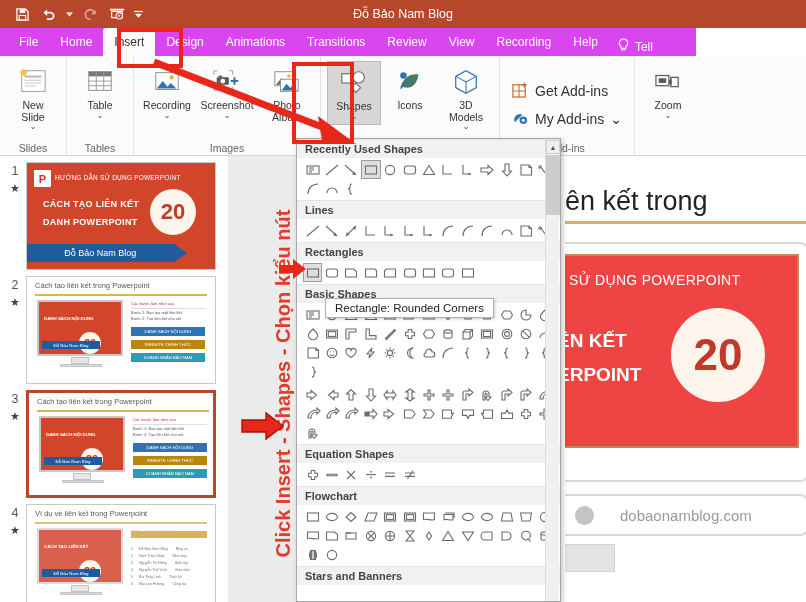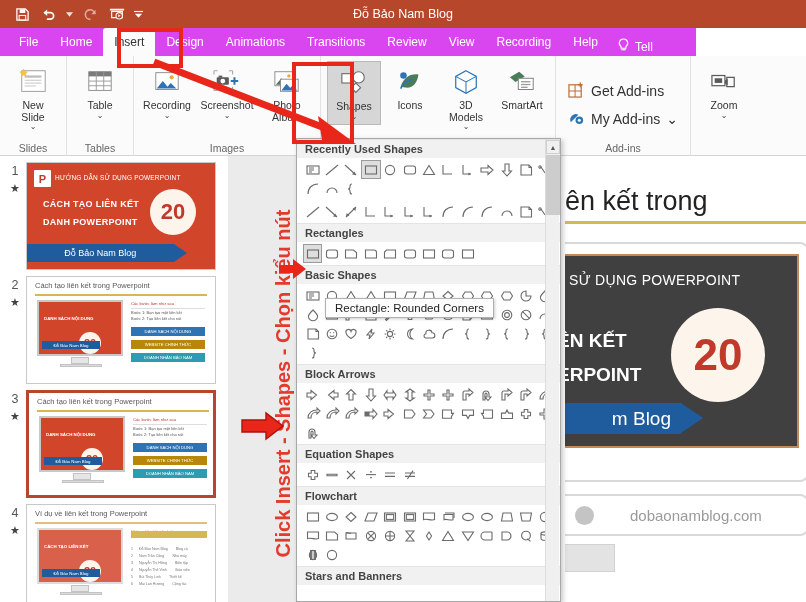--- a/index.html
+++ b/index.html
@@ -167,38 +167,38 @@
   
   #stage{
     position:absolute; left:565px; top:156px; width:241px; height:446px;
     background:#fff; overflow:hidden;
   }
   #mtitle{ position:absolute; left:-6px; top:30px; font-size:27px; color:#222; white-space:nowrap;}
   #mrule{ position:absolute; left:-10px; top:65px; width:260px; height:3px; background:#D6B656;}
   #mframe{ position:absolute; left:-16px; top:86px; width:260px; height:240px;
            border:2px solid #d9d9d9; border-radius:9px; background:#fff; }
   #mart{ position:absolute; left:-6px; top:98px; width:240px; height:194px;
-         background:#404040; border:2px solid #C08A5A; overflow:hidden; color:#fff;}
+         background:#ef4444; border:2px solid #C08A5A; overflow:hidden; color:#fff;}
   #mart .hd{ position:absolute; left:8px; top:16px; font-size:14px; letter-spacing:.3px; white-space:nowrap;}
   #mart .l1{ position:absolute; left:-4px; top:74px; font-size:19px; font-weight:bold; white-space:nowrap;}
   #mart .l2{ position:absolute; left:-4px; top:108px; font-size:19px; font-weight:bold; white-space:nowrap;}
   #mart .circ{ position:absolute; left:110px; top:52px; width:94px; height:94px; border-radius:50%;
      background:#fdf4ec; color:#C0392B; font-weight:bold; font-size:44px;
      display:flex; align-items:center; justify-content:center;}
   #mart .ban{ position:absolute; left:-30px; bottom:12px; width:150px; height:31px; background:#1F5C9E;
      display:flex; align-items:center; justify-content:flex-end; padding-right:10px;
      color:#fff; font-size:19px;}
   #mart .ban:after{ content:""; position:absolute; right:-22px; top:0;
      border-top:15.5px solid transparent; border-bottom:15.5px solid transparent;
      border-left:22px solid #1F5C9E;}
   #mbrowser{ position:absolute; left:-16px; top:338px; width:260px; height:42px;
      border:2px solid #d9d9d9; border-radius:9px; background:#fff;
      display:flex; align-items:center; }
   #mdot{ width:19px; height:19px; border-radius:50%; background:#c4c4c4; margin-left:24px;}
-  #murl{ margin-left:36px; font-size:15px; color:#9a9a9a; }
+  #murl{ margin-left:26px; font-size:15px; color:#9a9a9a; }
   #mbottombox{ position:absolute; left:-16px; top:388px; width:66px; height:28px;
      background:#e3e3e3; border:1px solid #d2d2d2;}
 
   
   .redbox{ position:absolute; border:4px solid #e8271a; pointer-events:none; }
   #redbox-insert{ left:117px; top:28px; width:66px; height:40px; }
   #redbox-shapes{ left:292px; top:62px; width:62px; height:82px; }
   #redline-arrow{ position:absolute; left:150px; top:58px; width:210px; height:95px;
                   pointer-events:none; }
   #red-gallery-arrow{ position:absolute; left:278px; top:258px; width:30px; height:22px; }
@@ -385,32 +385,20 @@
           <span class="ic">
             <svg width="30" height="28" viewBox="0 0 32 30">
                 <path d="M16 3l11 6v12l-11 6-11-6V9z" fill="#fff" stroke="#2E74B5" stroke-width="1.3"></path>
                 <path d="M5 9l11 6 11-6M16 15v12" stroke="#2E74B5" stroke-width="1.1" fill="none"></path>
               </svg>
           </span>
           <span class="lb">3D</span>
           <span class="lb">Models</span>
           <span class="cv">⌄</span>
         </div>
-        <div class="btn">
-          <span class="ic">
-            <svg width="30" height="28" viewBox="0 0 32 30">
-                <path d="M3 10l10-6 6 5-10 6z" fill="#4A7C59"></path>
-                <rect x="12" y="11" width="16" height="12" fill="#fff" stroke="#7a7a7a"></rect>
-                <rect x="15" y="14" width="10" height="1.4" fill="#9a9a9a"></rect>
-                <rect x="15" y="17" width="10" height="1.4" fill="#9a9a9a"></rect>
-                <rect x="15" y="20" width="7" height="1.4" fill="#9a9a9a"></rect>
-              </svg>
-          </span>
-          <span class="lb">SmartArt</span>
-        </div>
       </div>
       <div class="glabel">Recently Used Shapes</div>
     </div>
 
     <div class="group" style="justify-content:space-between">
       <div class="row" style="flex-direction:column; justify-content:center; padding-top:14px">
         <div class="hbtn">
           <span>
             <svg width="17" height="17" viewBox="0 0 18 18">
                 <rect x="1" y="4" width="13" height="13" fill="none" stroke="#C0703A" stroke-width="1.3"></rect>
@@ -558,21 +546,20 @@
 
 <div id="stage">
   <div id="mtitle">iên kết trong</div>
   <div id="mrule"></div>
   <div id="mframe"></div>
   <div id="mart">
     <div class="hd">SỬ DỤNG POWERPOINT</div>
     <div class="l1">ÊN KẾT</div>
     <div class="l2">ERPOINT</div>
     <div class="circ">20</div>
-    <div class="ban">m Blog</div>
   </div>
   <div id="mbrowser">
     <div id="mdot"></div>
     <div id="murl">dobaonamblog.com</div>
   </div>
   <div id="mbottombox"></div>
 </div>
 
 <div id="gallery">
   <div id="gallery-host">
@@ -658,20 +645,21 @@
           <svg width="16" height="16" viewBox="0 0 16 16">
             <path d="M3 12a5 5 0 0 1 10 0" stroke="#6b6b6b" stroke-width="1.1" fill="none"></path>
           </svg>
         </div>
         <div class="gcell">
           <svg width="16" height="16" viewBox="0 0 16 16">
             <path d="M9 3c-2 0-2 2-2 2v1c0 1-1 2-2 2 1 0 2 1 2 2v1s0 2 2 2" stroke="#6b6b6b" stroke-width="1.1" fill="none"></path>
           </svg>
         </div>
       </div>
+      <div class="gsec">Lines</div>
       <div class="grow">
         <div class="gcell">
           <svg width="16" height="16" viewBox="0 0 16 16">
             <path d="M2 13L14 3" stroke="#6b6b6b" stroke-width="1.1" fill="none"></path>
           </svg>
         </div>
         <div class="gcell">
           <svg width="16" height="16" viewBox="0 0 16 16">
             <path d="M2 3L13 13" stroke="#6b6b6b" stroke-width="1.1" fill="none"></path>
             <path d="M13 13l-4-.6 2.4-2.8z" fill="#6b6b6b"></path>
@@ -998,21 +986,20 @@
           <svg width="16" height="16" viewBox="0 0 16 16">
             <path d="M9 3c-2 0-2 2-2 2v1c0 1-1 2-2 2 1 0 2 1 2 2v1s0 2 2 2" stroke="#6b6b6b" stroke-width="1.1" fill="none"></path>
           </svg>
         </div>
         <div class="gcell">
           <svg width="16" height="16" viewBox="0 0 16 16">
             <path d="M7 3c2 0 2 2 2 2v1c0 1 1 2 2 2-1 0-2 1-2 2v1s0 2-2 2" stroke="#6b6b6b" stroke-width="1.1" fill="none"></path>
           </svg>
         </div>
       </div>
-      <div class="gsec">Block Arrows</div>
       <div class="grow">
         <div class="gcell">
           <svg width="16" height="16" viewBox="0 0 16 16">
             <path d="M6 6V3.5L11.5 8 6 12.5V10H2V6z" stroke="#6b6b6b" stroke-width="1.1" fill="none"></path>
           </svg>
         </div>
         <div class="gcell">
           <svg width="16" height="16" viewBox="0 0 16 16">
             <path d="M10 6v-2.5L4.5 8l5.5 4.5V10h4V6z" stroke="#6b6b6b" stroke-width="1.1" fill="none"></path>
           </svg>

